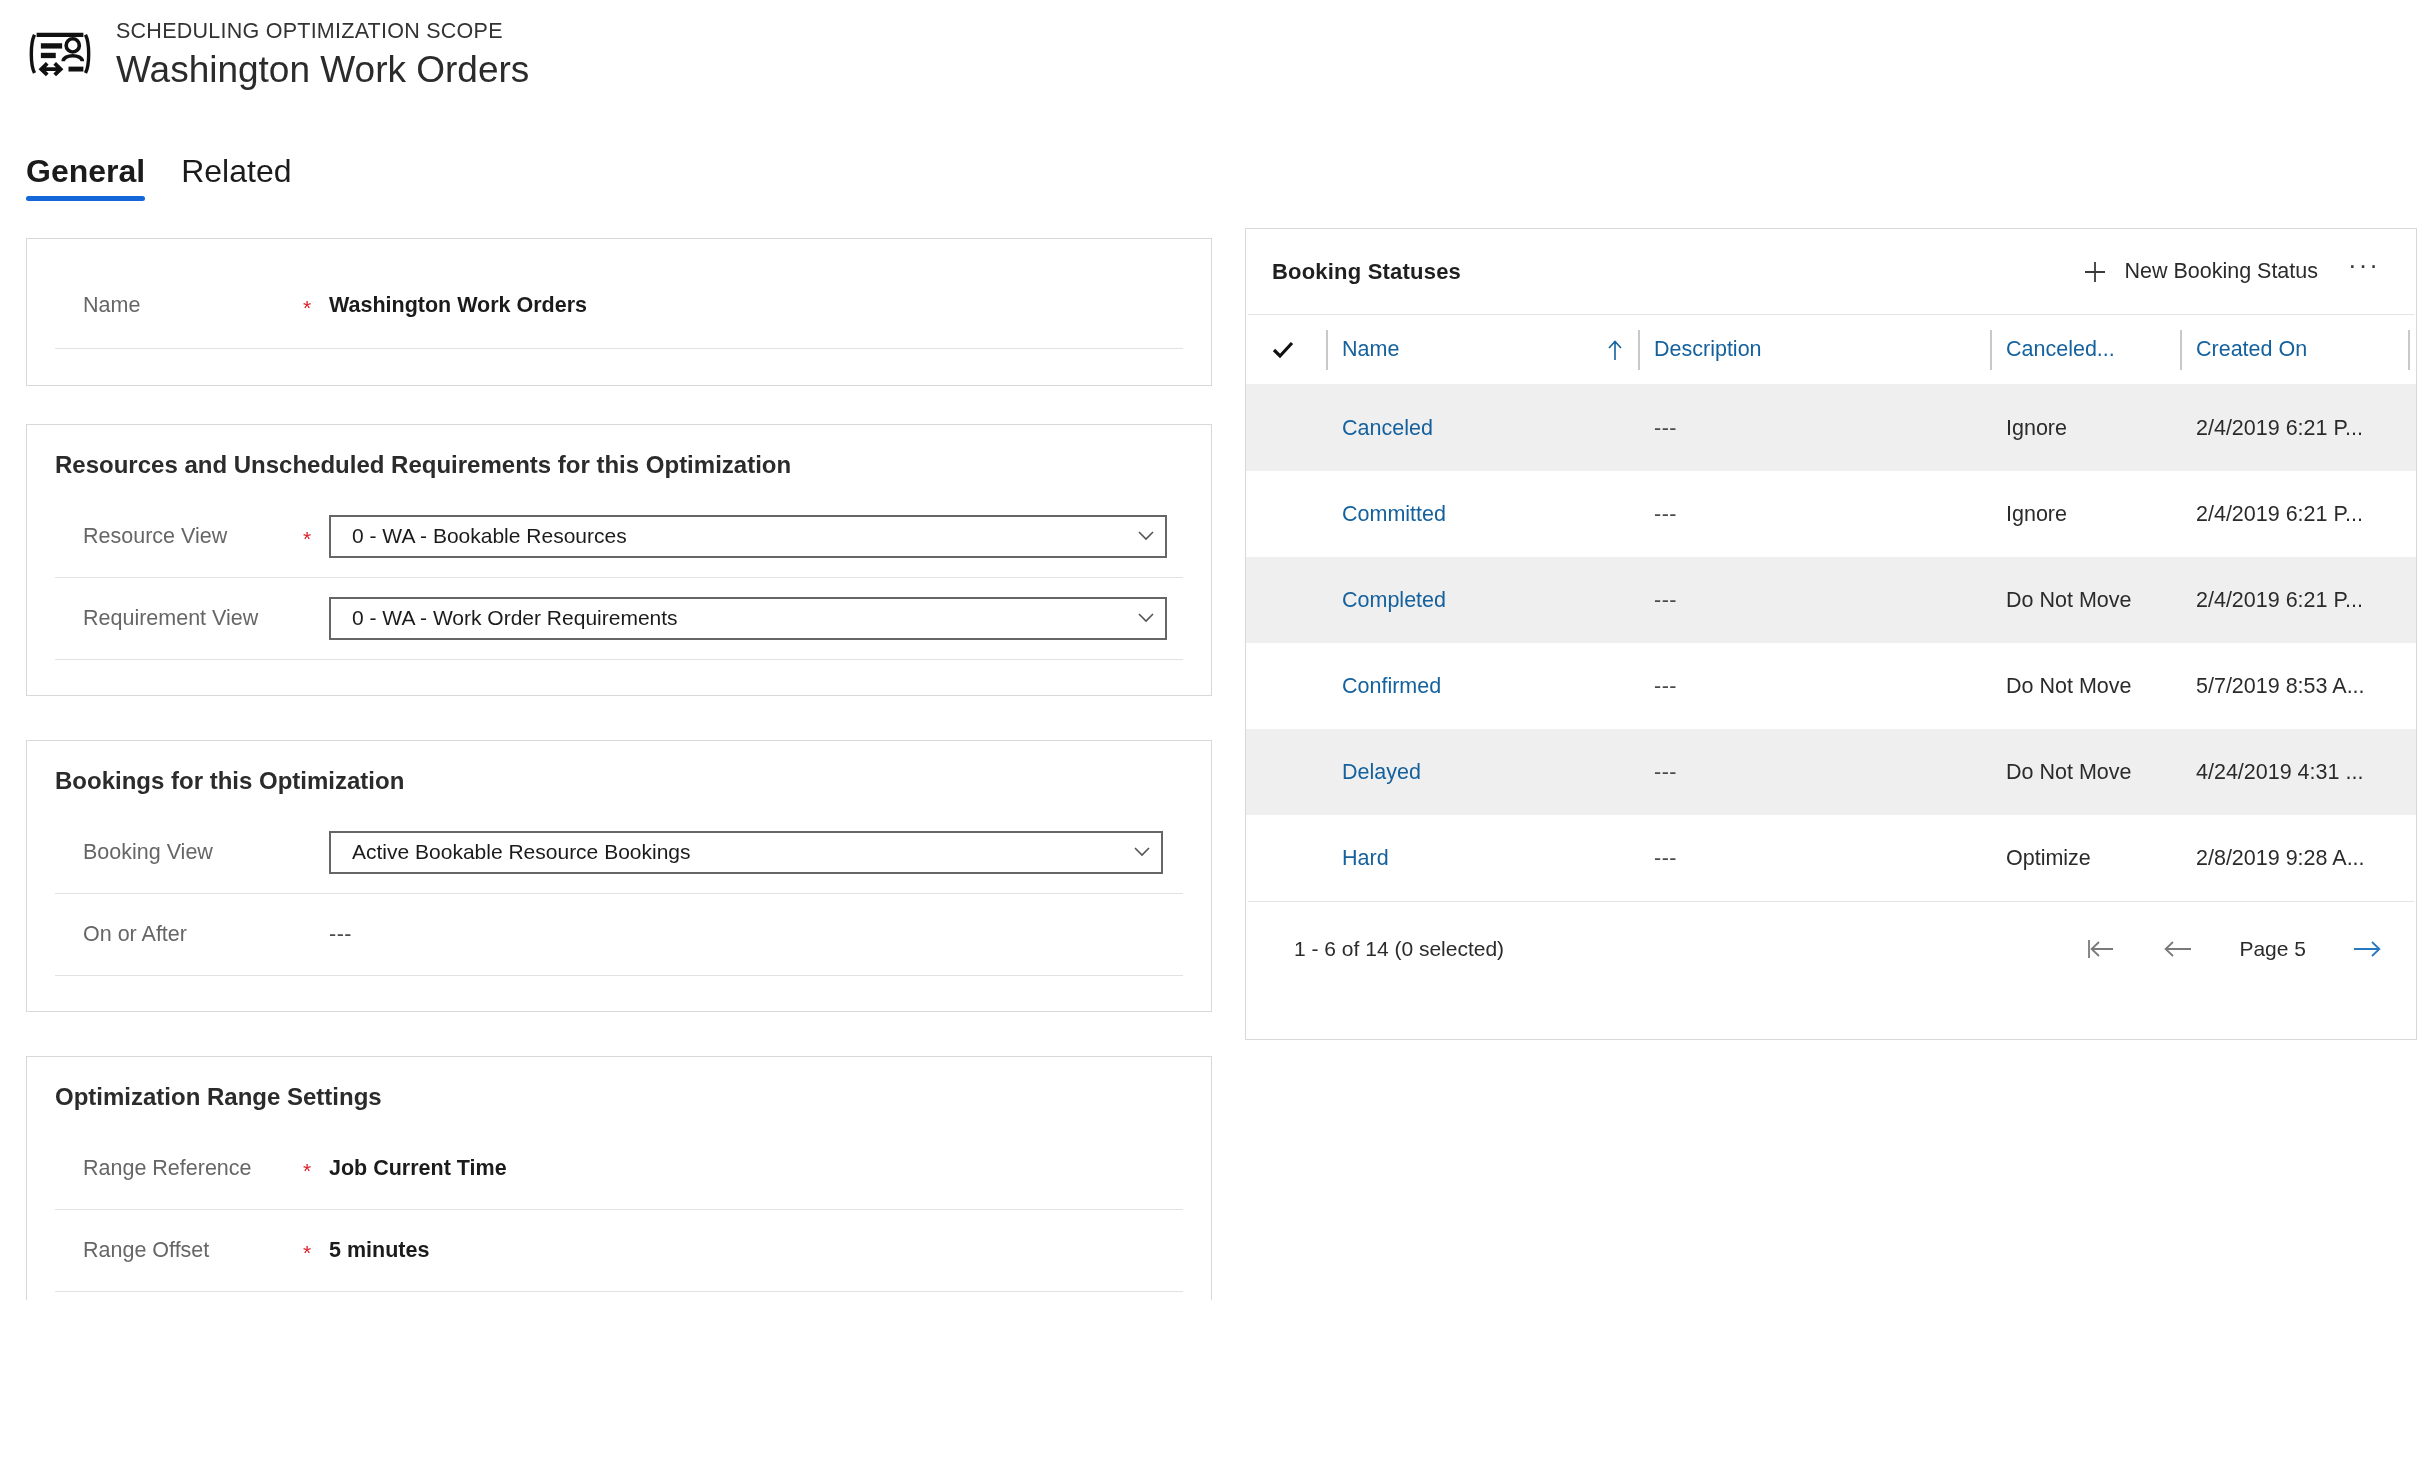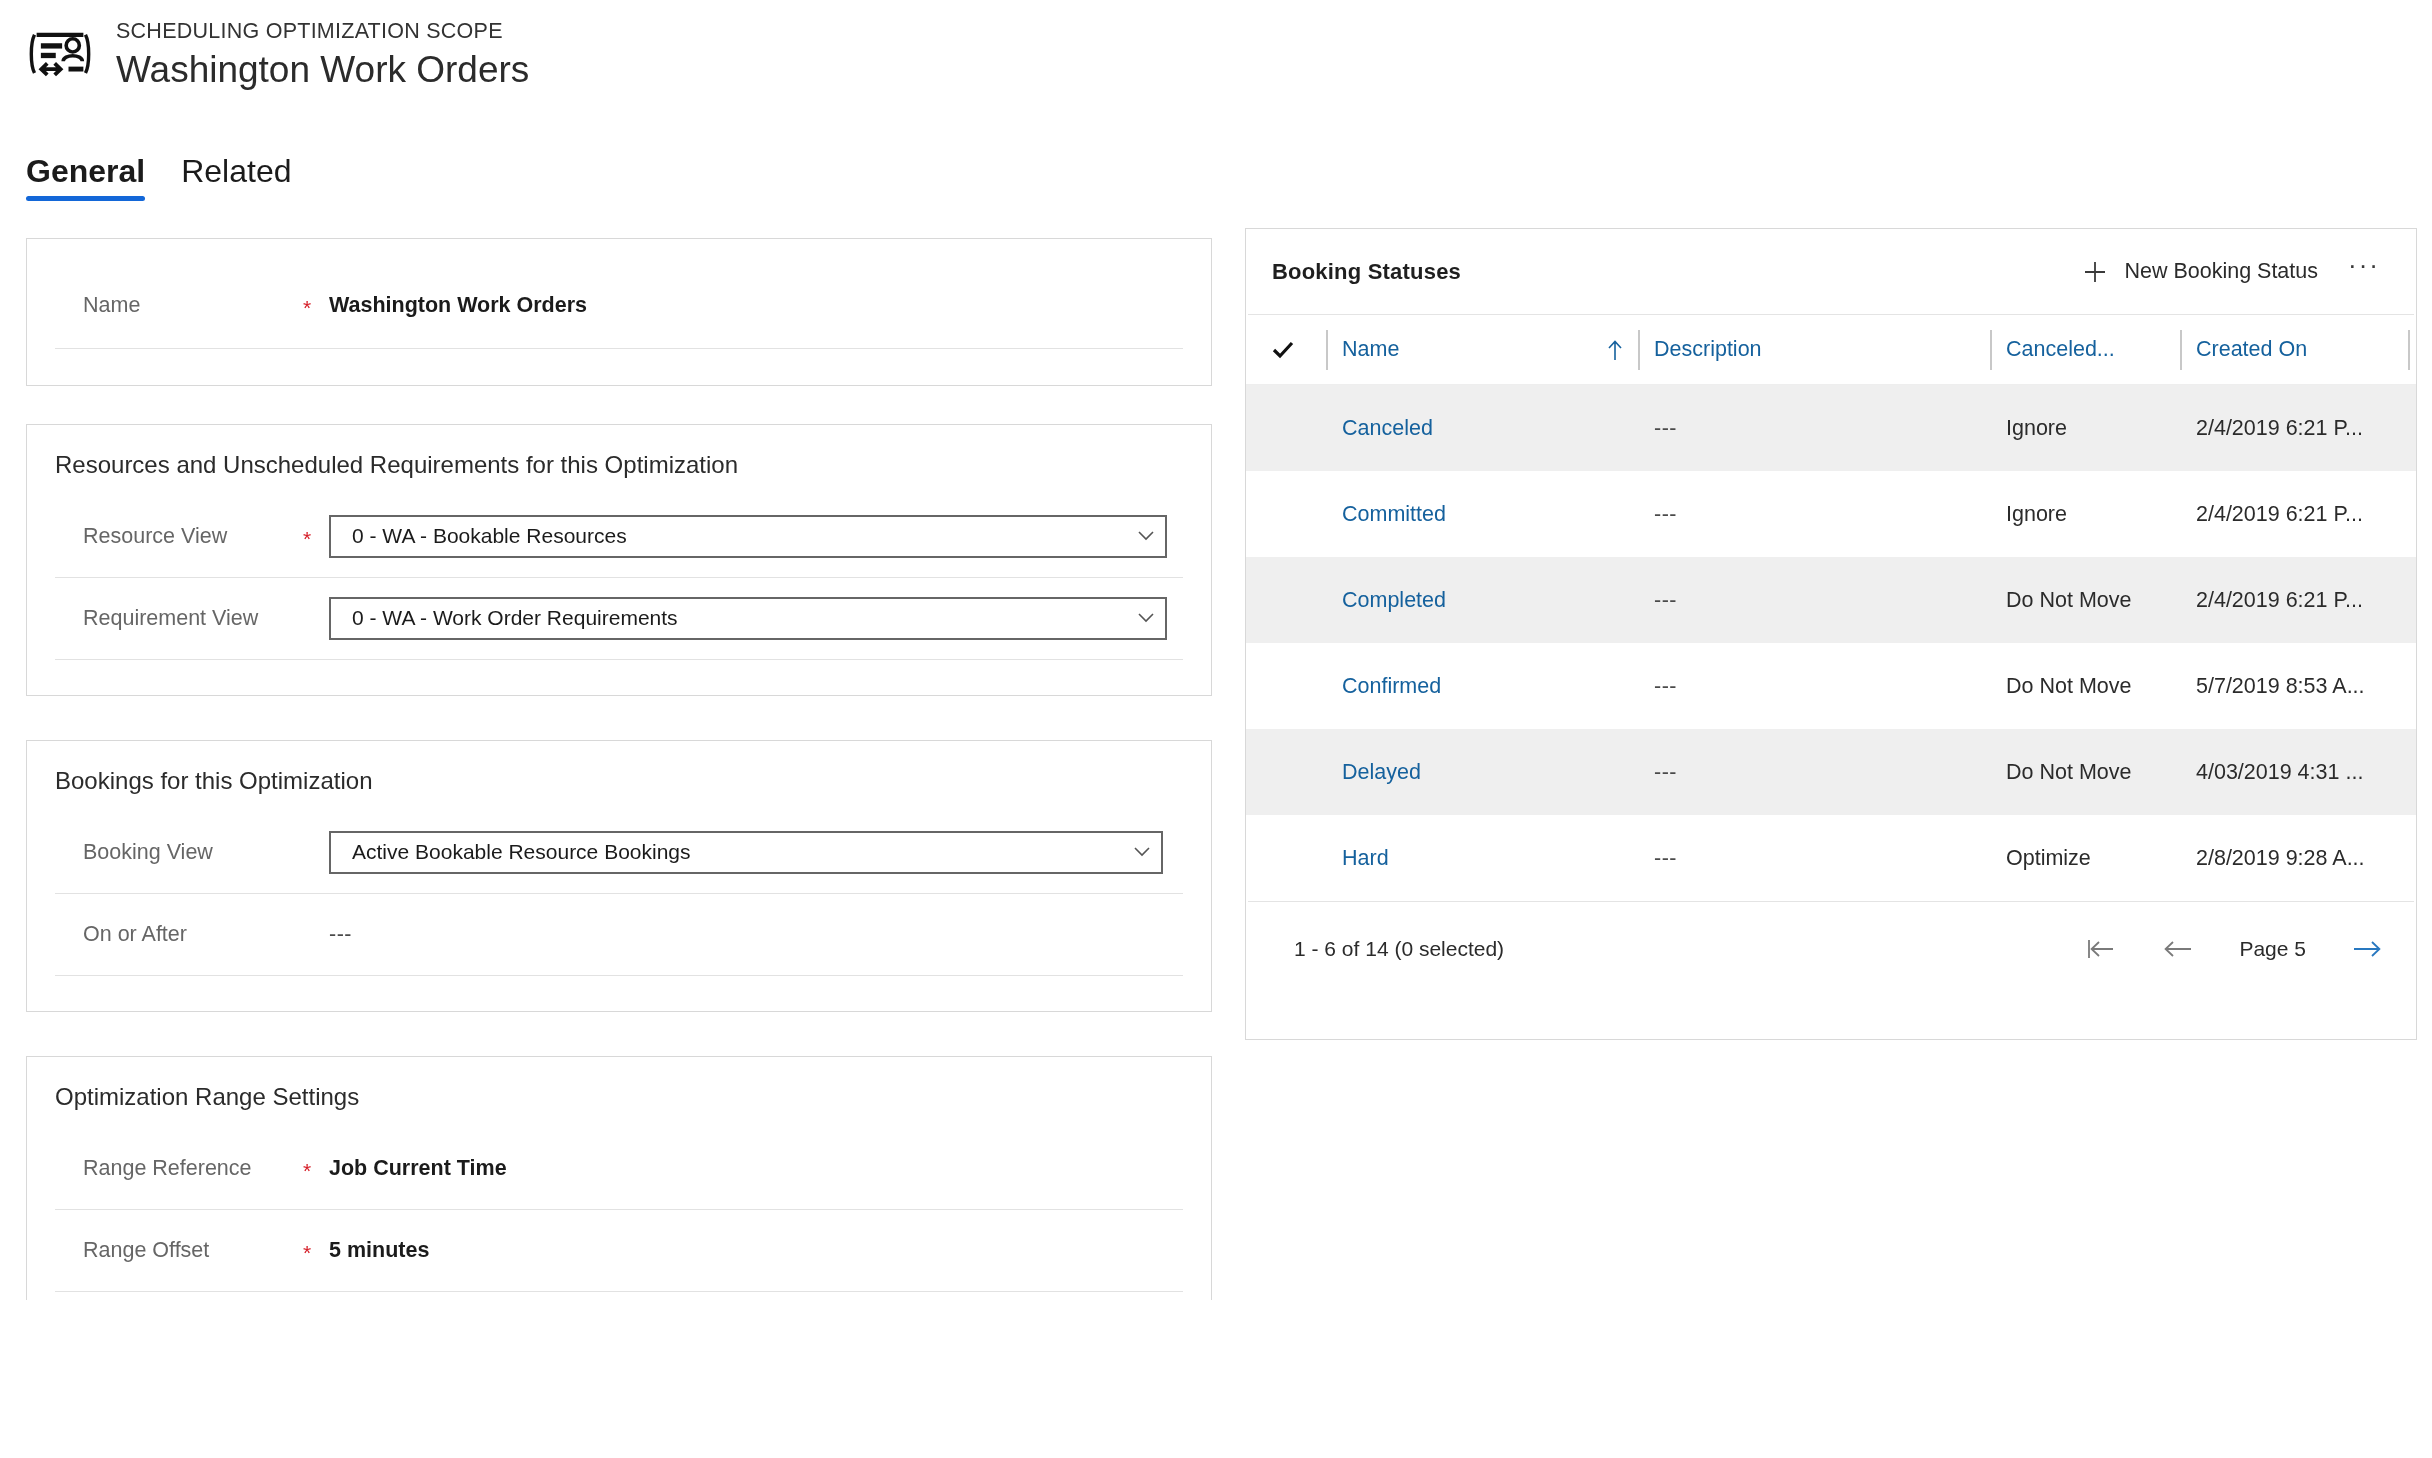--- a/index.html
+++ b/index.html
@@ -73,21 +73,21 @@
 
   
   .card {
     position: absolute;
     background: #ffffff;
     border: 1px solid #d8d8d8;
   }
   .card-title {
     font-size: 24px;
     color: #2b2b2b;
-    font-weight: 400;
+    font-weight: 700;
     padding: 26px 0 0 28px;
     line-height: 1.2;
   }
 
   .field-row {
     position: relative;
     display: flex;
     align-items: center;
     height: 82px;
     margin: 0 28px 0 28px;
@@ -455,21 +455,21 @@
         <span class="td dash c-desc">---</span>
         <span class="td c-sched">Do Not Move</span>
         <span class="td c-created">5/7/2019 8:53 A...</span>
       </div>
 
       <div class="grid-row alt">
         <span class="col-check"></span>
         <span class="td link c-name">Delayed</span>
         <span class="td dash c-desc">---</span>
         <span class="td c-sched">Do Not Move</span>
-        <span class="td c-created">4/03/2019 4:31 ...</span>
+        <span class="td c-created">4/24/2019 4:31 ...</span>
       </div>
 
       <div class="grid-row">
         <span class="col-check"></span>
         <span class="td link c-name">Hard</span>
         <span class="td dash c-desc">---</span>
         <span class="td c-sched">Optimize</span>
         <span class="td c-created">2/8/2019 9:28 A...</span>
       </div>
 

